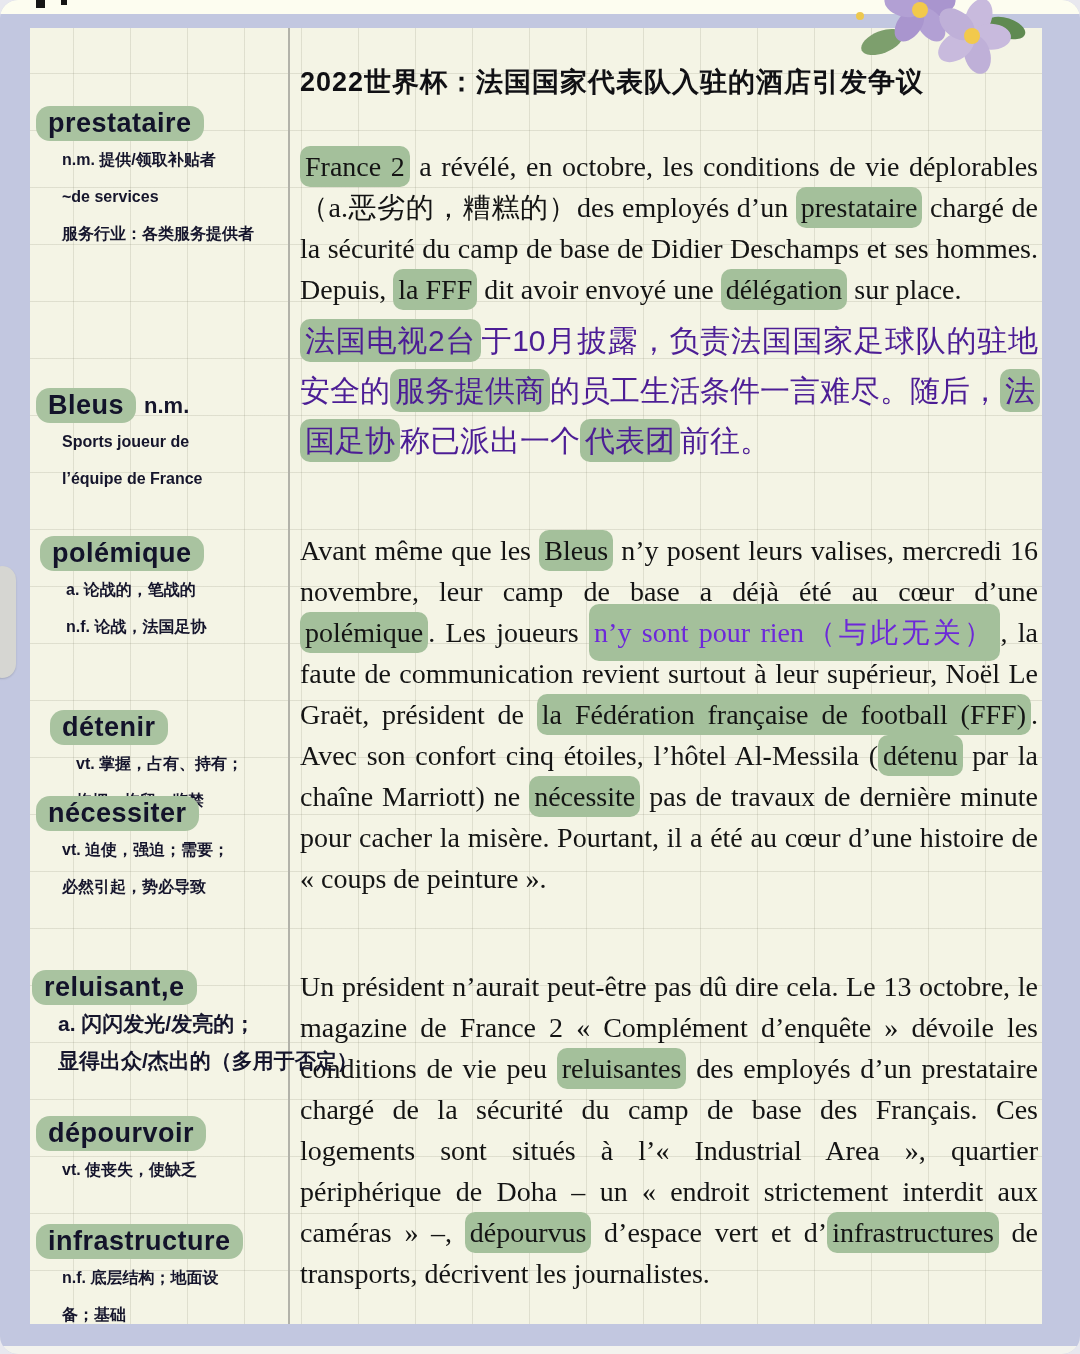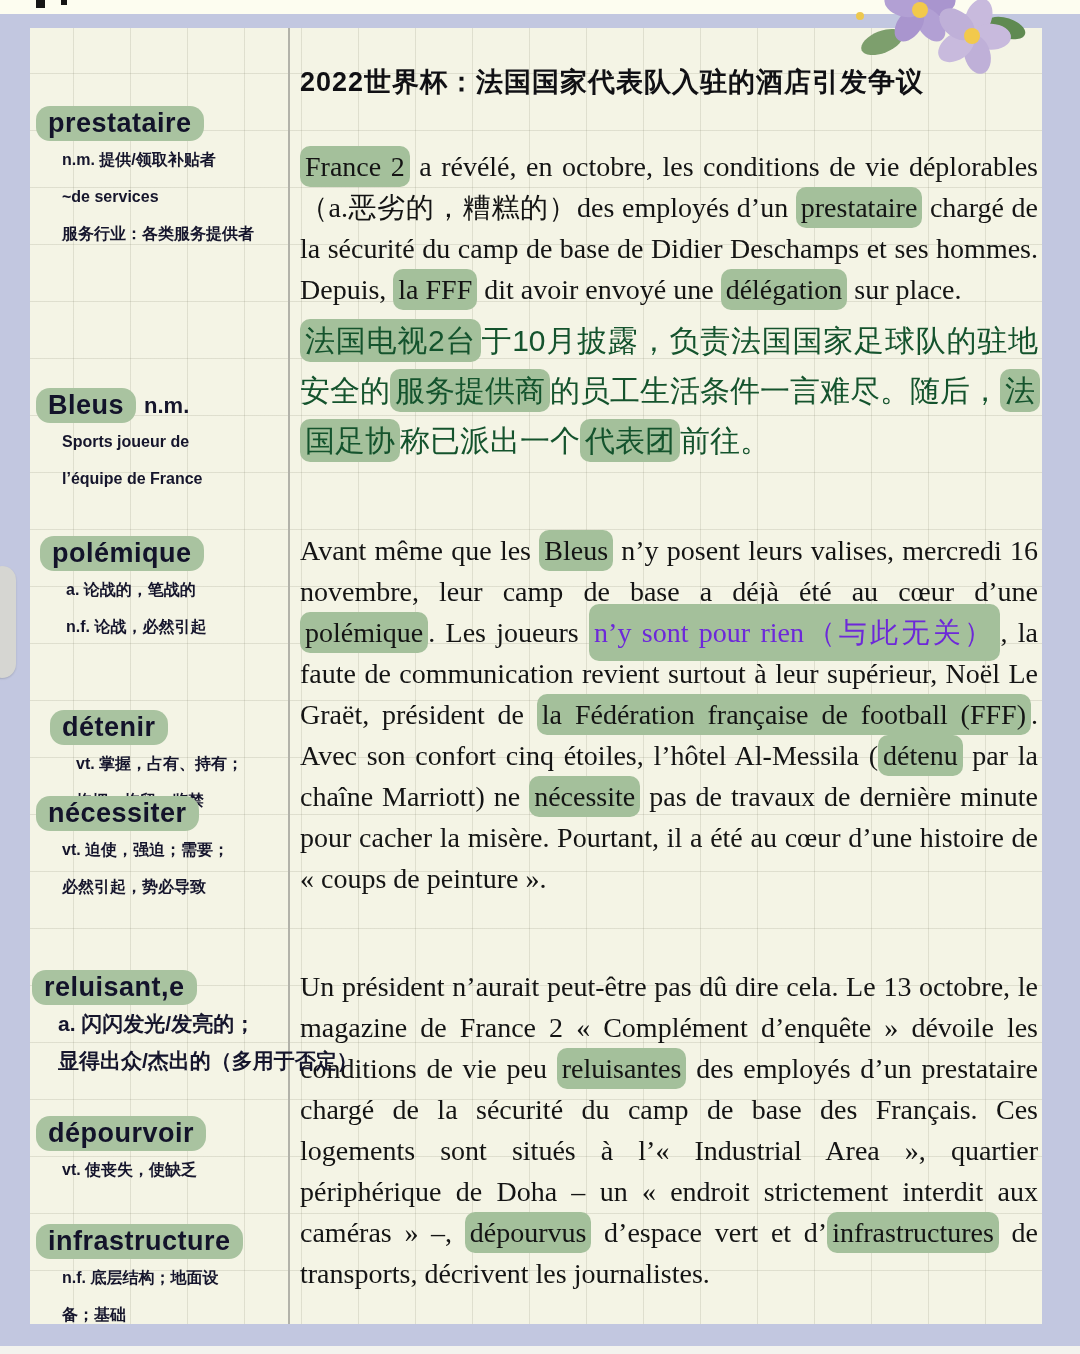--- a/index.html
+++ b/index.html
@@ -1,17 +1,17 @@
 <!DOCTYPE html>
 <html><head>
 <meta charset="utf-8">
 <style>
   html,body{margin:0;padding:0;}
   body{font-family:"Liberation Sans","DejaVu Sans",sans-serif;background:#e8e8ef;}
-  .page{position:relative;width:1080px;height:1354px;background:#c2c7e0;overflow:hidden;}
+  .page{position:relative;width:1080px;height:1354px;background:#c2c7e0;overflow:hidden;border-radius:18px;}
   .top-strip{position:absolute;left:0;top:0;width:100%;height:14px;background:#fdfdf0;}
   .mark{position:absolute;background:#151515;}
   .m1{left:36px;top:0;width:9px;height:8px;}
   .m2{left:61px;top:0;width:6px;height:5px;}
   .bottom-strip{position:absolute;left:0;bottom:0;width:100%;height:8px;background:#f3f3ee;}
 
   .paper{position:absolute;left:30px;top:28px;width:1012px;height:1296px;background:#f4f4e5;
     background-image:
       linear-gradient(rgba(150,150,125,0.22) 1px, transparent 1px),
       linear-gradient(90deg, rgba(150,150,125,0.22) 1px, transparent 1px);
@@ -20,21 +20,21 @@
 
   .side-tab{position:absolute;left:-12px;top:566px;width:28px;height:112px;background:#d6d6d2;border-radius:14px;box-shadow:0 1px 2px rgba(0,0,0,.15);}
 
   
   .title{position:absolute;left:300px;top:64px;width:740px;font-size:27px;font-weight:bold;color:#101014;letter-spacing:1px;font-family:"Liberation Sans","DejaVu Sans",sans-serif;}
   .para{position:absolute;left:300px;width:738px;font-family:"Liberation Serif","DejaVu Serif",serif;
         font-size:28px;line-height:41px;color:#141414;text-align:justify;}
   .p1{top:146px;}
   .p2{top:530px;}
   .p3{top:966px;}
-  .cn{font-family:"Liberation Sans","DejaVu Sans",sans-serif;font-size:30px;font-weight:500;line-height:50px;margin-top:6px;text-align:justify;color:#14532d;}
+  .cn{font-family:"Liberation Sans","DejaVu Sans",sans-serif;font-size:30px;font-weight:500;line-height:50px;margin-top:6px;text-align:justify;color:#4c1d95;}
 
   .seg{box-decoration-break:clone;-webkit-box-decoration-break:clone;}
   .seg.h{background:#a4c09b;border-radius:10px;padding:5px 5px;}
   .seg.g{background:#a4c09b;border-radius:10px;padding:13px 5px;color:#6d28d9;}
 
   
   .vocab{position:absolute;width:260px;color:#15152c;}
   .vocab-head{display:flex;align-items:center;gap:8px;}
   .vocab-word{background:#a9c3a0;border-radius:14px;padding:2px 12px;font-size:27px;font-weight:600;letter-spacing:.5px;color:#13132a;}
   .vocab-pos{font-size:22px;font-weight:600;}
@@ -96,21 +96,21 @@
     <div class="vocab-line">Sports joueur de</div>
     <div class="vocab-line">l’équipe de France</div>
   </div>
 
   <div class="vocab v3">
     <div class="vocab-head">
       <span class="vocab-word">polémique</span>
       <span class="vocab-pos"></span>
     </div>
     <div class="vocab-line">a. 论战的，笔战的</div>
-    <div class="vocab-line">n.f. 论战，必然引起</div>
+    <div class="vocab-line">n.f. 论战，法国足协</div>
   </div>
 
   <div class="vocab v4">
     <div class="vocab-head">
       <span class="vocab-word">détenir</span>
       <span class="vocab-pos"></span>
     </div>
     <div class="vocab-line">vt. 掌握，占有、持有；</div>
     <div class="vocab-line">拘押、拘留、监禁</div>
   </div>

